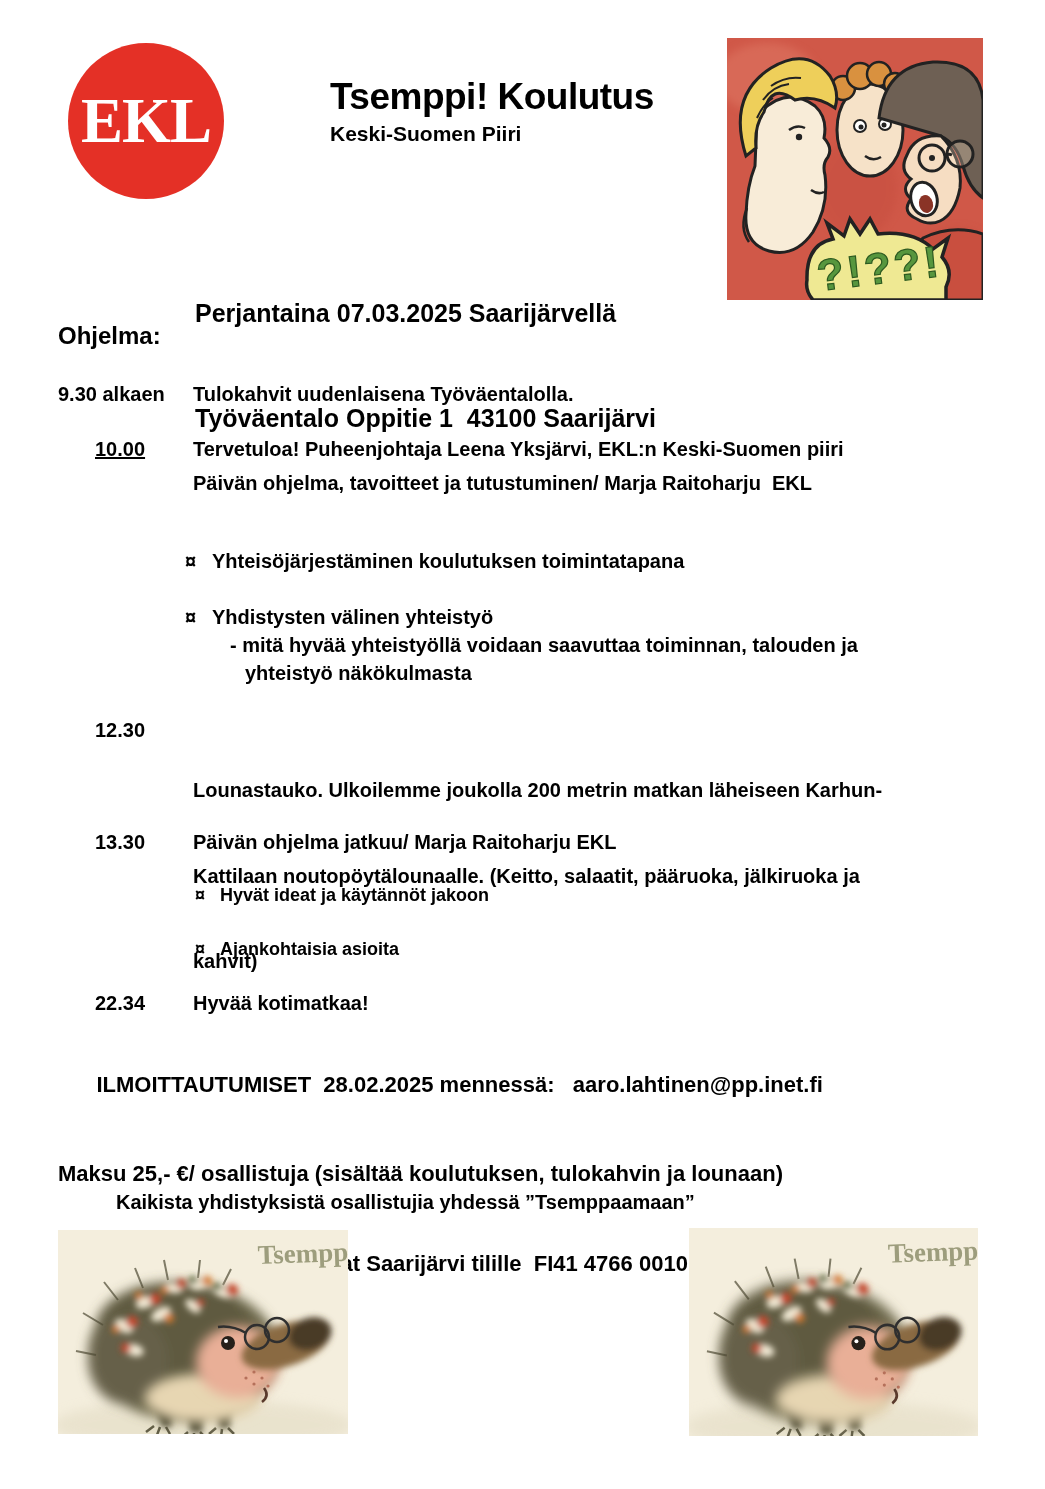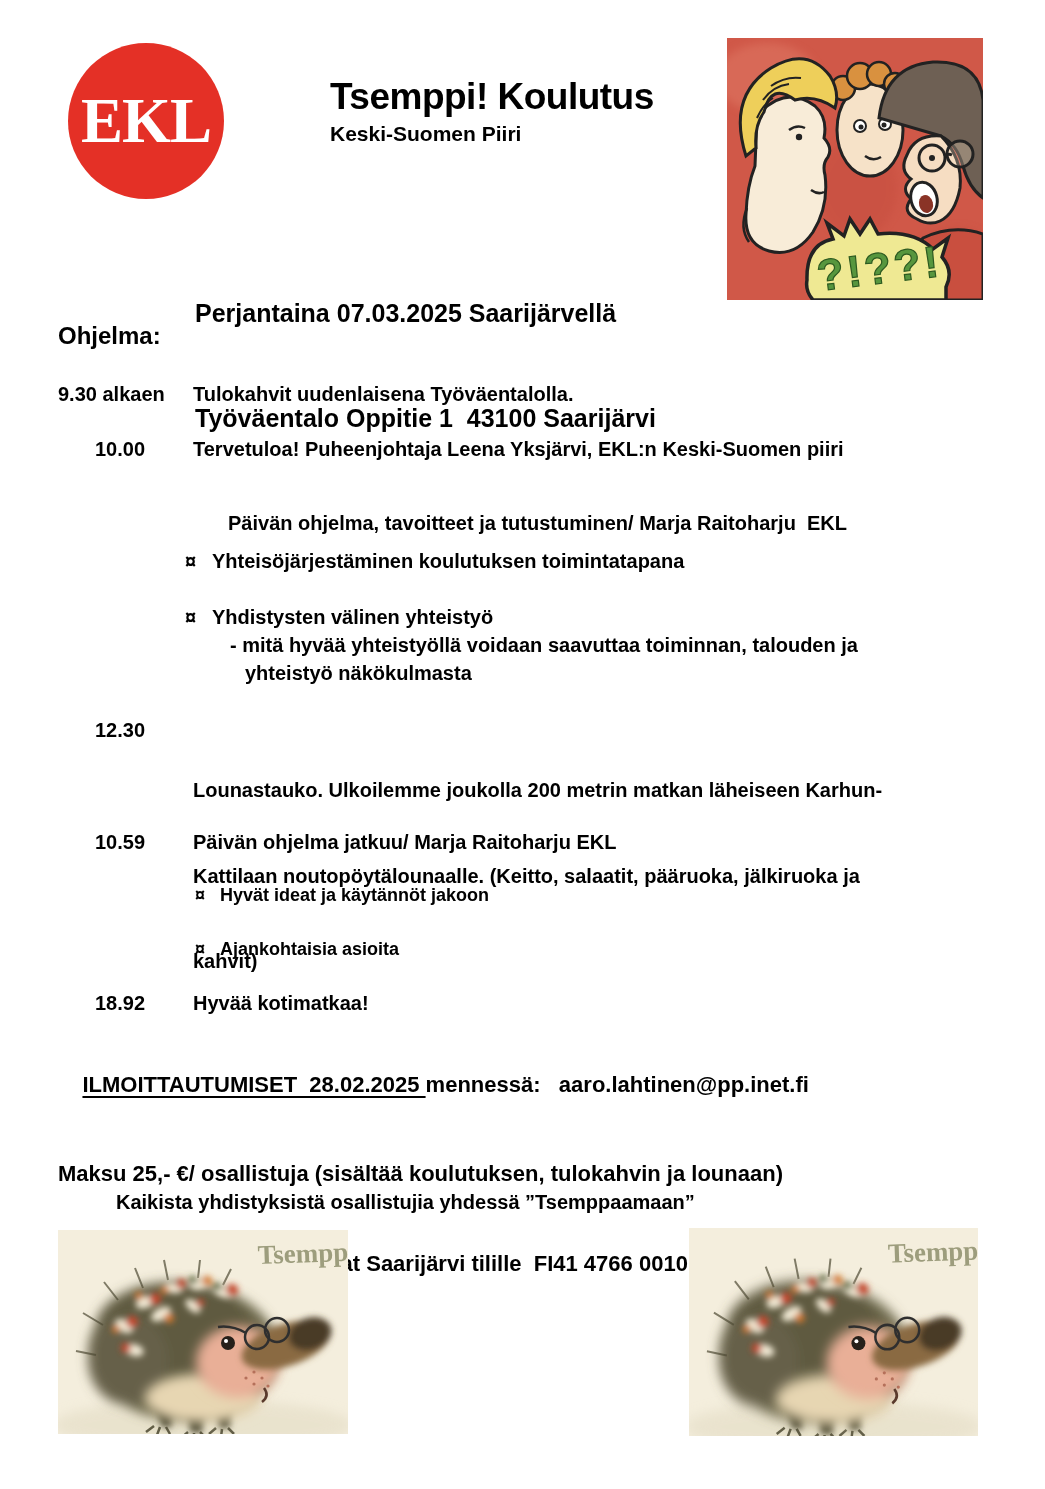--- a/index.html
+++ b/index.html
@@ -26,21 +26,21 @@
   .dates{left:195px;top:226px;font-size:25px;line-height:35px;}
   
   .heading{left:58px;top:322px;font-size:24px;}
   .row-time{font-size:20px;}
   .row-text{font-size:20px;}
   .bullet-lg{font-size:20px;}
   .bullet-sm{font-size:18px;}
   .block-1230{left:193px;top:719px;font-size:20px;line-height:28.5px;}
   
   .bottom{font-size:22px;}
-  .ul{text-decoration:underline;text-decoration-thickness:2px;text-underline-offset:4px;}
+  .ul{text-decoration-thickness:2px;text-underline-offset:4px;margin-left:14px;}
   .payment{left:58px;top:1099px;font-size:22px;line-height:30px;}
   .slogan{left:116px;top:1191px;font-size:20px;}
   svg text{font-weight:bold;}
 </style>
 </head>
 <body>
 
 <div class="page">
 
   <div class="logo" style="background:#e43026;">
@@ -110,50 +110,50 @@
   <div class="abs dates">
     <div>Perjantaina 07.03.2025 Saarijärvellä</div>
     <div>Työväentalo Oppitie 1  43100 Saarijärvi</div>
   </div>
 
   <div class="abs heading">Ohjelma:</div>
 
   <div class="abs row-time" style="left:58px;top:383px;">9.30 alkaen</div>
   <div class="abs row-text" style="left:193px;top:383px;">Tulokahvit uudenlaisena Työväentalolla.</div>
 
-  <div class="abs row-time" style="left:95px;top:438px;">10.00</div>
+  <div class="abs row-time" style="left:95px;top:438px;text-decoration:underline;">10.00</div>
   <div class="abs row-text" style="left:193px;top:438px;">Tervetuloa! Puheenjohtaja Leena Yksjärvi, EKL:n Keski-Suomen piiri</div>
 
-  <div class="abs row-text" style="left:193px;top:512px;margin-left:35px;">Päivän ohjelma, tavoitteet ja tutustuminen/ Marja Raitoharju  EKL</div>
+  <div class="abs row-text" style="left:193px;top:472px;">Päivän ohjelma, tavoitteet ja tutustuminen/ Marja Raitoharju  EKL</div>
 
   <div class="abs bullet-lg" style="left:185px;top:550px;">¤</div>
   <div class="abs bullet-lg" style="left:212px;top:550px;">Yhteisöjärjestäminen koulutuksen toimintatapana</div>
 
   <div class="abs bullet-lg" style="left:185px;top:606px;">¤</div>
   <div class="abs bullet-lg" style="left:212px;top:606px;">Yhdistysten välinen yhteistyö</div>
   <div class="abs bullet-lg" style="left:230px;top:634px;">- mitä hyvää yhteistyöllä voidaan saavuttaa toiminnan, talouden ja</div>
   <div class="abs bullet-lg" style="left:245px;top:662px;">yhteistyö näkökulmasta</div>
 
   <div class="abs row-time" style="left:95px;top:719px;">12.30</div>
   <div class="abs block-1230">
     <div>Lounastauko. Ulkoilemme joukolla 200 metrin matkan läheiseen Karhun-</div>
     <div>Kattilaan noutopöytälounaalle. (Keitto, salaatit, pääruoka, jälkiruoka ja</div>
     <div>kahvit)</div>
   </div>
 
-  <div class="abs row-time" style="left:95px;top:831px;">10.59</div>
+  <div class="abs row-time" style="left:95px;top:831px;">13.30</div>
   <div class="abs row-text" style="left:193px;top:831px;">Päivän ohjelma jatkuu/ Marja Raitoharju EKL</div>
 
   <div class="abs bullet-sm" style="left:195px;top:885px;">¤</div>
   <div class="abs bullet-sm" style="left:220px;top:885px;">Hyvät ideat ja käytännöt jakoon</div>
 
   <div class="abs bullet-sm" style="left:195px;top:939px;">¤</div>
   <div class="abs bullet-sm" style="left:220px;top:939px;">Ajankohtaisia asioita</div>
 
-  <div class="abs row-time" style="left:95px;top:992px;">18.92</div>
+  <div class="abs row-time" style="left:95px;top:992px;">22.34</div>
   <div class="abs row-text" style="left:193px;top:992px;">Hyvää kotimatkaa!</div>
 
   <div class="abs bottom" style="left:58px;top:1046px;">
     <span class="ul">ILMOITTAUTUMISET  28.02.2025 </span><span>mennessä:   aaro.lahtinen@pp.inet.fi</span>
   </div>
 
   <div class="abs payment">
     <div>Maksu 25,- €/ osallistuja (sisältää koulutuksen, tulokahvin ja lounaan)</div>
     <div>tulee maksaa Eläkkeensaajat Saarijärvi tilille  FI41 4766 0010 0700 49</div>
   </div>

